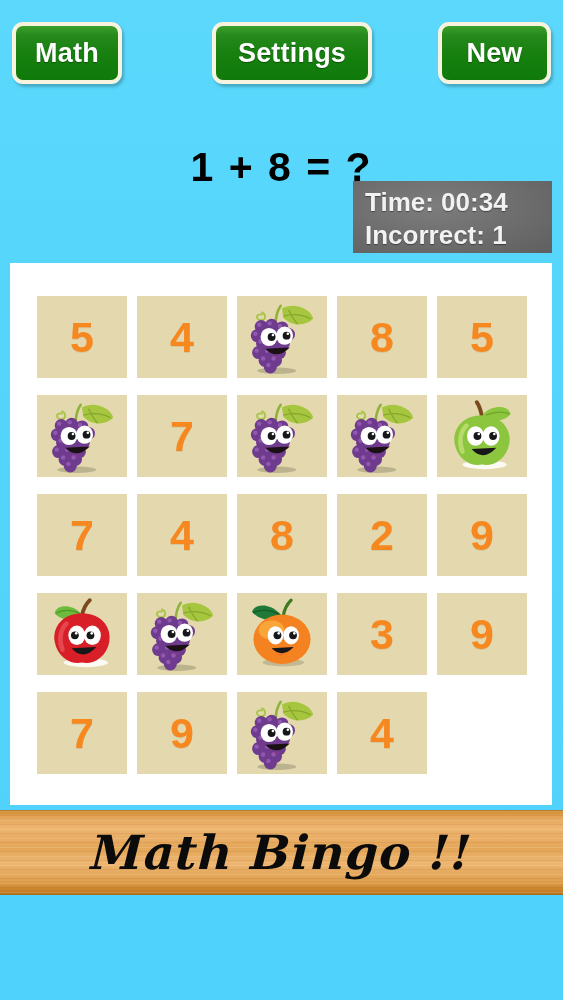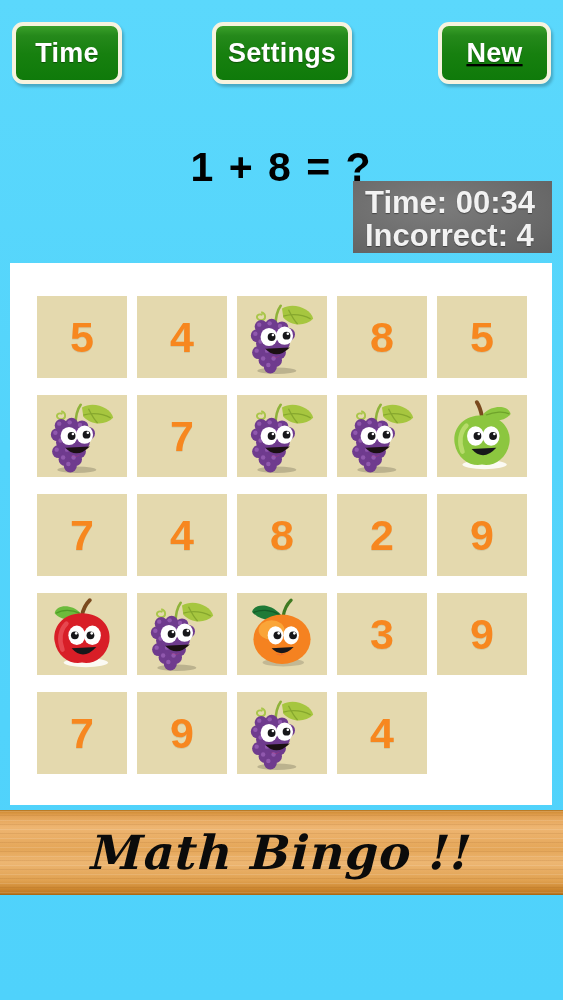--- a/index.html
+++ b/index.html
@@ -40,22 +40,22 @@
   .btn-label {
     color: #ffffff;
     font-size: 27px;
     font-weight: bold;
     letter-spacing: 0.2px;
     line-height: 1;
     text-shadow: 0 1px 1px rgba(0,0,0,0.35);
   }
 
   #btn-back     { left: 12px;  width: 110px; }
-  #btn-settings { left: 212px; width: 140px; }
-  #btn-new      { left: 438px; width: 113px; text-decoration: underline; }
+  #btn-settings { left: 212px; width: 160px; }
+  #btn-new      { left: 438px; width: 113px; }
 
   
   #equation {
     position: absolute;
     top: 131px;
     left: 0;
     width: 563px;
     text-align: center;
     font-size: 41px;
     font-weight: bold;
@@ -69,21 +69,21 @@
     position: absolute;
     top: 181px;
     left: 353px;
     width: 199px;
     height: 72px;
     background: radial-gradient(ellipse at 40% 35%, #7d7d7d 0%, #6b6b6b 60%, #5f5f5f 100%);
     padding: 5px 0 0 12px;
   }
   .status-line {
     color: #f2f2f2;
-    font-size: 31px;
+    font-size: 26px;
     font-weight: bold;
     line-height: 33px;
     white-space: nowrap;
     text-shadow: 0 1px 1px rgba(0,0,0,0.4);
   }
 
   
   #bingo-card {
     position: absolute;
     top: 263px;
@@ -155,35 +155,35 @@
     letter-spacing: 1px;
     line-height: 1;
     transform: skewX(-3deg);
   }
 </style>
 </head>
 <body>
 
 <div id="toolbar">
   <div class="btn" id="btn-back">
-    <span class="btn-label">Time</span>
+    <span class="btn-label">Math</span>
   </div>
   <div class="btn" id="btn-settings">
     <span class="btn-label">Settings</span>
   </div>
   <div class="btn" id="btn-new">
     <span class="btn-label">New</span>
   </div>
 </div>
 
 <div id="equation">1 + 8 = ?</div>
 
 <div id="status-panel">
   <div class="status-line">Time: 00:34</div>
-  <div class="status-line">Incorrect: 4</div>
+  <div class="status-line">Incorrect: 1</div>
 </div>
 
 <div id="bingo-card">
   <div id="bingo-grid">
       <div class="cell">
         <span class="cell-number">5</span>
       </div>
       <div class="cell">
         <span class="cell-number">4</span>
       </div>

